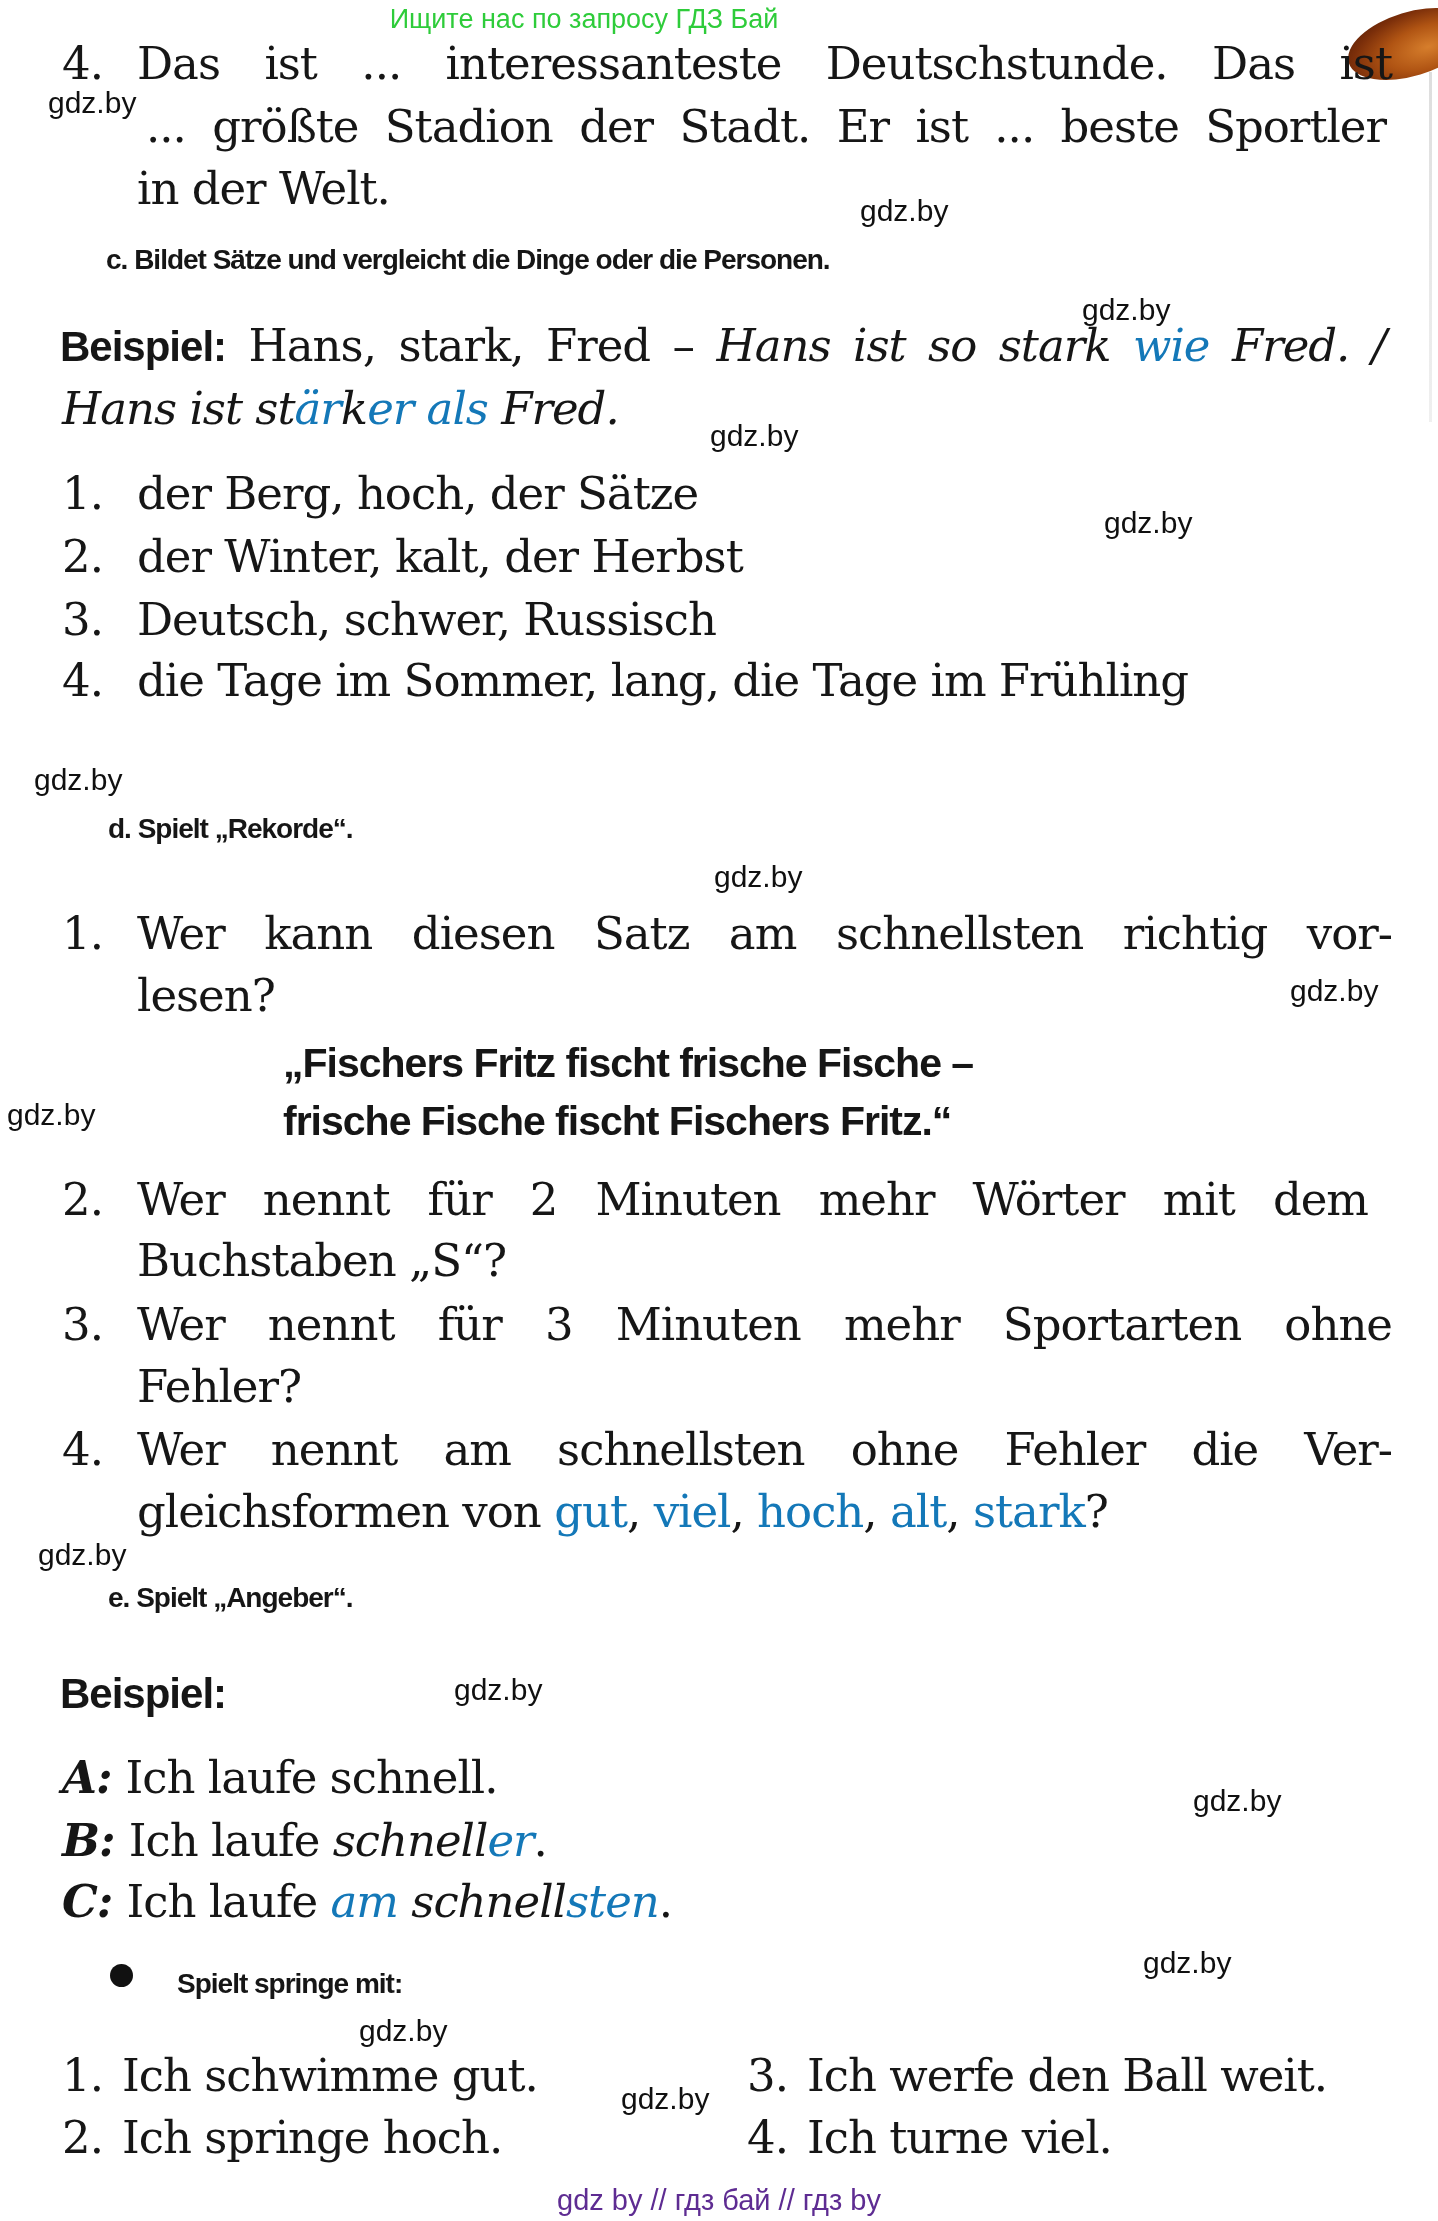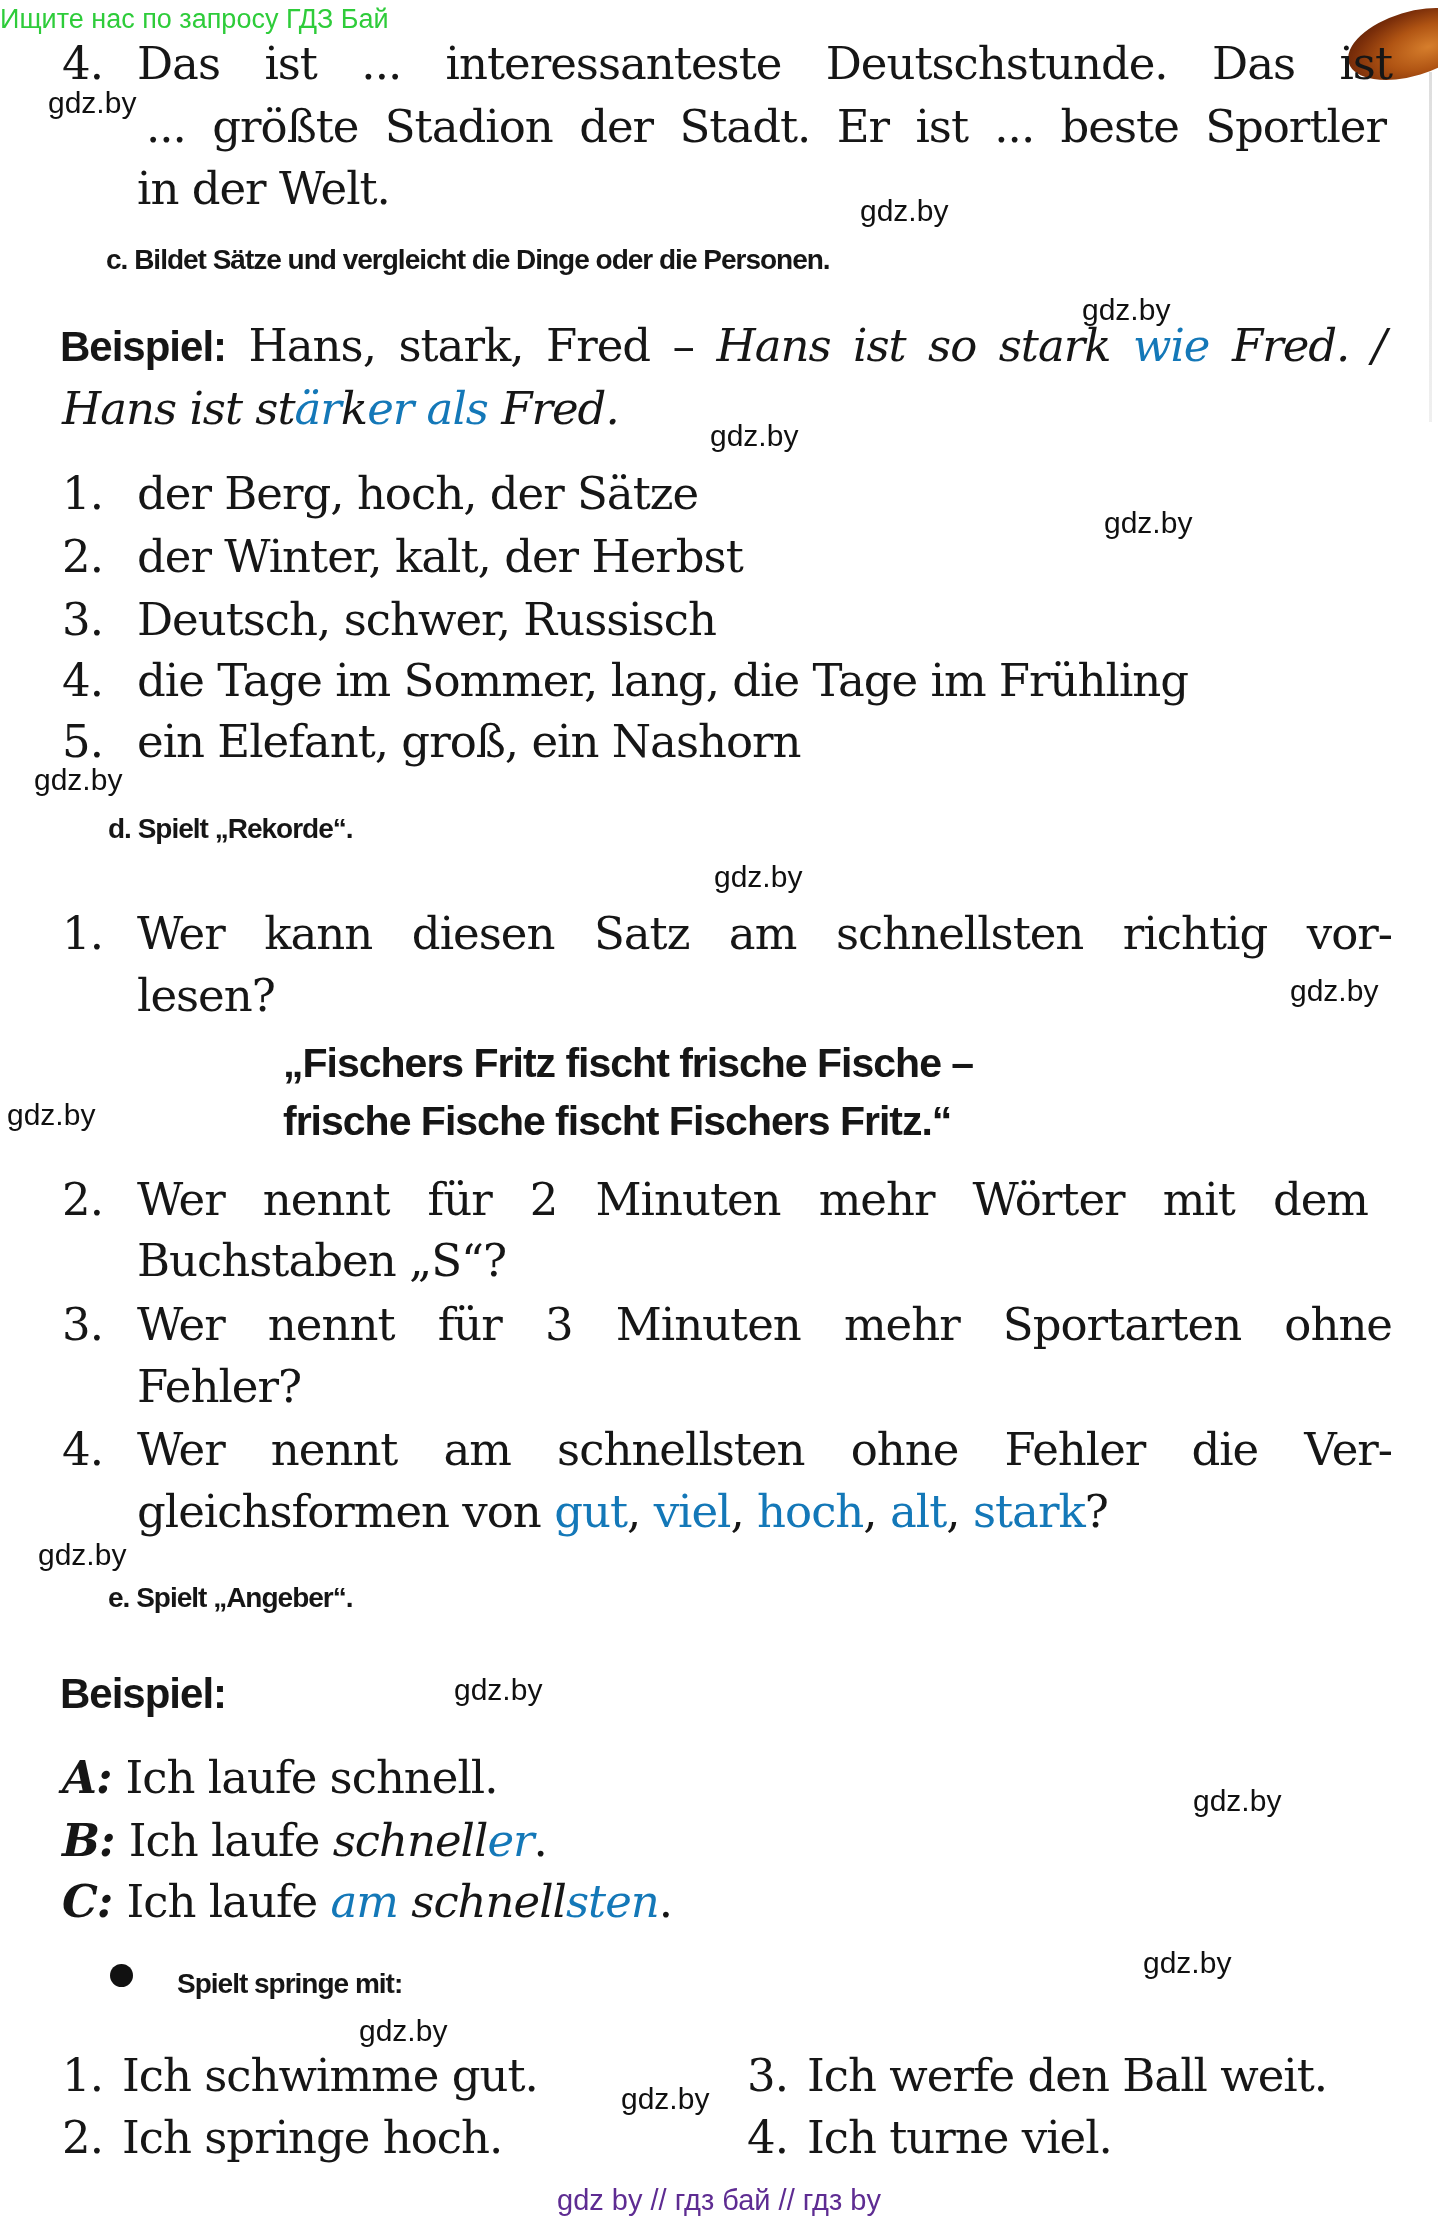--- a/index.html
+++ b/index.html
@@ -10,21 +10,21 @@
   }
   html,body{margin:0;padding:0;background:#ffffff;}
   .page{position:relative;width:1438px;height:2221px;background:#fff;overflow:hidden;}
   .ln{position:absolute;line-height:1.25;color:var(--ink);white-space:nowrap;}
   .serif{font-family:"DejaVu Serif","Liberation Serif",serif;font-size:45px;letter-spacing:-1px;}
   .sansb{font-family:Liberation Sans, sans-serif;font-weight:700;font-size:28px;letter-spacing:-1px;margin-left:46px;}
   .sansb-sm{font-family:"Liberation Sans","DejaVu Sans",sans-serif;font-weight:700;font-size:42px;letter-spacing:-1px;}
   .tongue{font-family:"Liberation Sans","DejaVu Sans",sans-serif;font-weight:700;font-size:41px;letter-spacing:-1px;text-align:center;}
   .just{white-space:normal;text-align:justify;text-align-last:justify;}
   .wm{position:absolute;font-family:"Liberation Sans","DejaVu Sans",sans-serif;font-size:30px;color:#101010;white-space:nowrap;}
-  .banner{position:absolute;left:0;top:4px;width:1168px;
+  .banner{position:absolute;left:0;top:4px;width:1168px;text-align:center;
           font-family:"Liberation Sans","DejaVu Sans",sans-serif;font-size:27px;color:var(--banner-green);}
   .footer{position:absolute;left:0;top:2184px;width:1438px;text-align:center;
           font-family:"Liberation Sans","DejaVu Sans",sans-serif;font-size:29px;color:var(--footer-purple);}
   .num{display:inline-block;width:75px;}
   .num-sm{display:inline-block;width:60px;}
   .it{font-style:italic;}
   .bi{font-style:italic;font-weight:700;margin-right:14px;}
   .blue{color:var(--accent-blue);}
   .bullet{display:inline-block;width:23px;height:23px;border-radius:50%;background:#111;margin-right:44px;transform:translateY(-6px);}
   .corner{position:absolute;top:12px;right:-38px;width:130px;height:64px;border-radius:50%;
@@ -69,23 +69,20 @@
   </div>
   <div class="wm" style="left:1104px;top:506px">gdz.by</div>
   <div class="ln serif" style="left:62px;top:529px">
     <span class="num">2.</span><span>der Winter, kalt, der Herbst</span>
   </div>
   <div class="ln serif" style="left:62px;top:592px">
     <span class="num">3.</span><span>Deutsch, schwer, Russisch</span>
   </div>
   <div class="ln serif" style="left:62px;top:653px">
     <span class="num">4.</span><span>die Tage im Sommer, lang, die Tage im Frühling</span>
-  </div>
-  <div class="ln serif" style="left:62px;top:714px">
-    <span class="num">5.</span><span>ein Elefant, groß, ein Nashorn</span>
   </div>
   <div class="wm" style="left:34px;top:763px">gdz.by</div>
 
   <div class="ln sansb" style="left:62px;top:811px">d. Spielt „Rekorde“.</div>
   <div class="wm" style="left:714px;top:860px">gdz.by</div>
 
   <div class="ln serif just" style="left:62px;top:906px;width:1330px">
     <span class="num">1.</span><span>Wer kann diesen Satz am schnellsten richtig vor-</span>
   </div>
   <div class="ln serif" style="left:137px;top:968px">lesen?</div>

